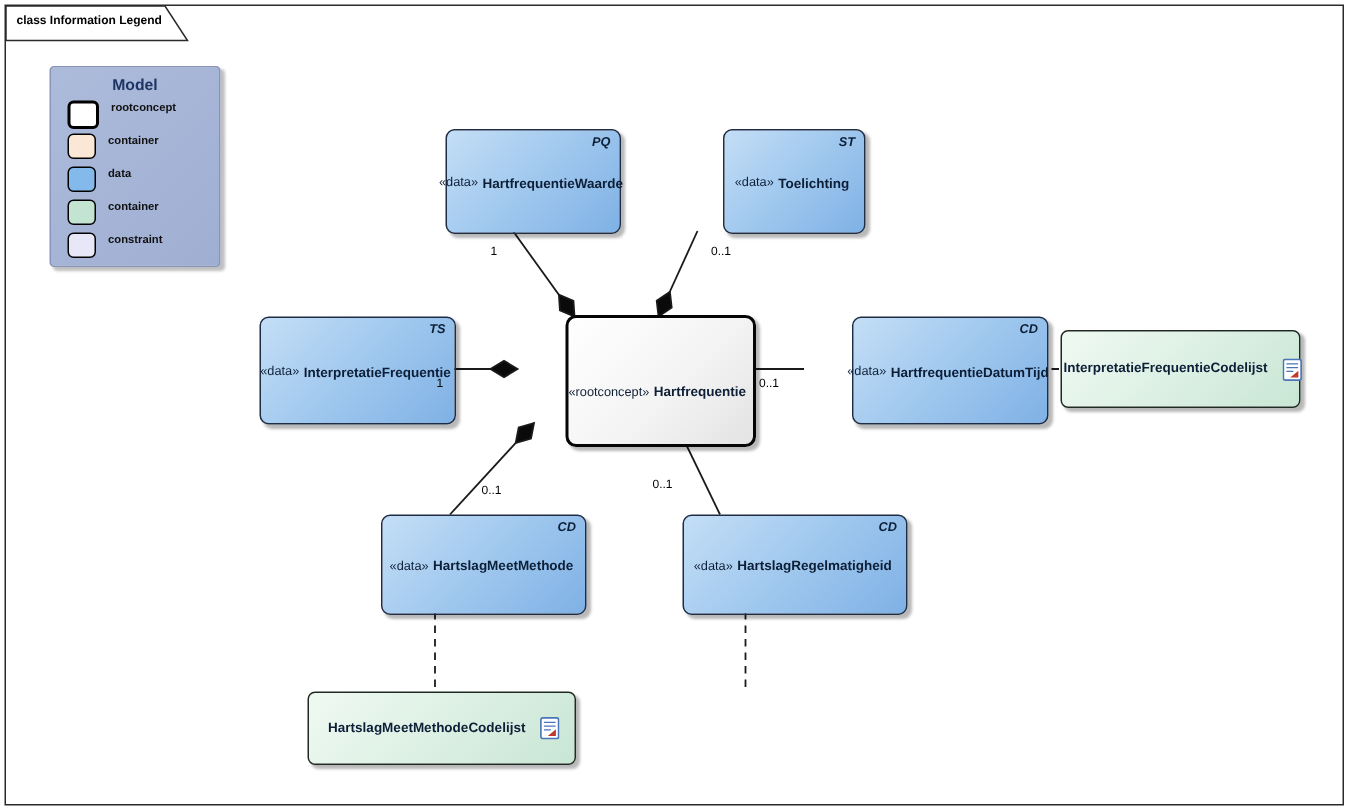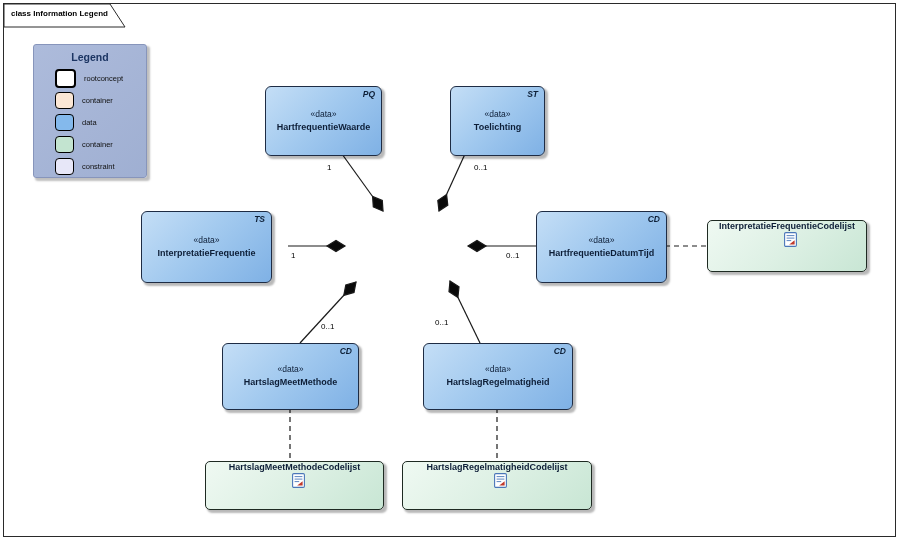--- a/index.html
+++ b/index.html
@@ -13,46 +13,46 @@
   #tab-label { position:absolute; left:11px; top:9px; font-size:8px; font-weight:bold;
     color:#000; z-index:3; white-space:nowrap; }
 
   
   #legend { position:absolute; left:33px; top:44px; width:112px; height:132px;
     background:linear-gradient(135deg,#adbbdb 0%,#9fafd2 100%);
     border:1px solid #8795bb; border-radius:3px;
     box-shadow:2.5px 2.5px 2px rgba(0,0,0,0.25); z-index:2; }
   #legend .legend-title { text-align:center; font-size:10.5px; font-weight:bold;
     color:#1c3563; margin-top:6px; margin-bottom:4px; }
-  .legend-row { display:flex; align-items:center; height:22px; padding-left:21px; }
+  .legend-row { display:flex; align-items:flex-start; height:22px; padding-left:11px;font-weight:bold; }
   .legend-swatch { width:17px; height:15px; border:1px solid #000; border-radius:4px;
     background:#fff; flex:0 0 auto; }
   .legend-swatch.thick { border-width:2.2px; }
   .legend-row .legend-label { font-size:7.5px; color:#101010; margin-left:8px; }
 
   
   .box { position:absolute; z-index:2; border:1.4px solid #1e2c44; border-radius:6px;
     background:linear-gradient(135deg,#c4def6 0%,#a3caef 45%,#7fb1e5 100%);
     box-shadow:2.5px 2.5px 2px rgba(0,0,0,0.28);
-    display:flex; flex-direction:column; align-items:center; justify-content:center;
-    text-align:center; }
+    display:flex; flex-direction:row; align-items:center; justify-content:center;
+    text-align:center;margin-left:32px; }
   .datatype { position:absolute; top:2px; right:6px; font-size:8.5px; font-style:italic;
     font-weight:600; color:#0e2038; }
   .stereo { font-size:8.5px; font-weight:normal; color:#0d1e37; }
   .cname  { font-size:9px;  font-weight:bold; color:#0d1e37; margin-top:3px;
     padding:0 3px; line-height:1.25; }
 
   .root-box { border:2.6px solid #050505; border-radius:7px;
     background:linear-gradient(135deg,#ffffff 0%,#f4f4f4 55%,#e3e3e3 100%);
     justify-content:flex-start; padding-top:13px; }
 
   .codelist-box { position:absolute; z-index:2; border:1.4px solid #1e2a22; border-radius:5px;
     background:linear-gradient(135deg,#eff9f2 0%,#ddf0e4 50%,#c8e6d4 100%);
     box-shadow:2.5px 2.5px 2px rgba(0,0,0,0.28);
-    display:flex; flex-direction:column; align-items:center; }
+    display:flex; align-items:center; justify-content:center; }
   .codelist-box .cname { margin-top:0; }
   .doc-icon { margin-left:7px; flex:0 0 auto; display:block; }
 
   .mult { position:absolute; z-index:3; font-size:8px; color:#000; white-space:nowrap; }
 </style>
 </head>
 <body>
 
 <div id="stage">
 
@@ -90,21 +90,21 @@
     <g stroke="#1a1a1a" stroke-width="1.2" stroke-dasharray="5,4">
       <line x1="665" y1="246" x2="707" y2="246"></line>
       <line x1="290" y1="408" x2="290" y2="461"></line>
       <line x1="497" y1="408" x2="497" y2="461"></line>
     </g>
   </svg>
 
   <div id="tab-label">class Information Legend</div>
 
   <div id="legend">
-    <div class="legend-title">Legend</div>
+    <div class="legend-title">Model</div>
     <div class="legend-row">
       <span class="legend-swatch thick" style="background: rgb(255, 255, 255);"></span>
       <span class="legend-label">rootconcept</span>
     </div>
     <div class="legend-row">
       <span class="legend-swatch" style="background: rgb(251, 231, 213);"></span>
       <span class="legend-label">container</span>
     </div>
     <div class="legend-row">
       <span class="legend-swatch" style="background: rgb(132, 185, 236);"></span>
@@ -131,20 +131,24 @@
     <span class="stereo">«data»</span>
     <span class="cname">Toelichting</span>
   </div>
 
   <div class="box" style="left:141px; top:211px; width:129px; height:70px;">
     <span class="datatype">TS</span>
     <span class="stereo">«data»</span>
     <span class="cname">InterpretatieFrequentie</span>
   </div>
 
+  <div class="box root-box" style="left:345px; top:210px; width:123px; height:71px;">
+    <span class="stereo">«rootconcept»</span>
+    <span class="cname">Hartfrequentie</span>
+  </div>
 
   <div class="box" style="left:536px; top:211px; width:129px; height:70px;">
     <span class="datatype">CD</span>
     <span class="stereo">«data»</span>
     <span class="cname">HartfrequentieDatumTijd</span>
   </div>
 
   <div class="box" style="left:222px; top:343px; width:135px; height:65px;">
     <span class="datatype">CD</span>
     <span class="stereo">«data»</span>
@@ -172,30 +176,20 @@
     <span class="cname">HartslagMeetMethodeCodelijst</span>
     <svg class="doc-icon" width="13" height="15" viewBox="0 0 13 15">
       <rect x="0.6" y="0.6" width="11.8" height="13.8" rx="1.2" fill="#ffffff" stroke="#4a76b8" stroke-width="1.1"></rect>
       <line x1="2.6" y1="3.6" x2="10.4" y2="3.6" stroke="#4a76b8" stroke-width="0.9"></line>
       <line x1="2.6" y1="6.1" x2="10.4" y2="6.1" stroke="#4a76b8" stroke-width="0.9"></line>
       <line x1="2.6" y1="8.6" x2="7.2" y2="8.6" stroke="#4a76b8" stroke-width="0.9"></line>
       <polygon points="5.2,12.6 10.6,12.6 10.6,8.2" fill="#c0392b"></polygon>
     </svg>
   </div>
 
-  <div class="codelist-box" style="left:402px; top:461px; width:188px; height:47px;">
-    <span class="cname">HartslagRegelmatigheidCodelijst</span>
-    <svg class="doc-icon" width="13" height="15" viewBox="0 0 13 15">
-      <rect x="0.6" y="0.6" width="11.8" height="13.8" rx="1.2" fill="#ffffff" stroke="#4a76b8" stroke-width="1.1"></rect>
-      <line x1="2.6" y1="3.6" x2="10.4" y2="3.6" stroke="#4a76b8" stroke-width="0.9"></line>
-      <line x1="2.6" y1="6.1" x2="10.4" y2="6.1" stroke="#4a76b8" stroke-width="0.9"></line>
-      <line x1="2.6" y1="8.6" x2="7.2" y2="8.6" stroke="#4a76b8" stroke-width="0.9"></line>
-      <polygon points="5.2,12.6 10.6,12.6 10.6,8.2" fill="#c0392b"></polygon>
-    </svg>
-  </div>
 
   <span class="mult" style="left:327px; top:163px;">1</span>
   <span class="mult" style="left:474px; top:163px;">0..1</span>
   <span class="mult" style="left:291px; top:251px;">1</span>
   <span class="mult" style="left:506px; top:251px;">0..1</span>
   <span class="mult" style="left:321px; top:322px;">0..1</span>
   <span class="mult" style="left:435px; top:318px;">0..1</span>
 
 </div>
 

